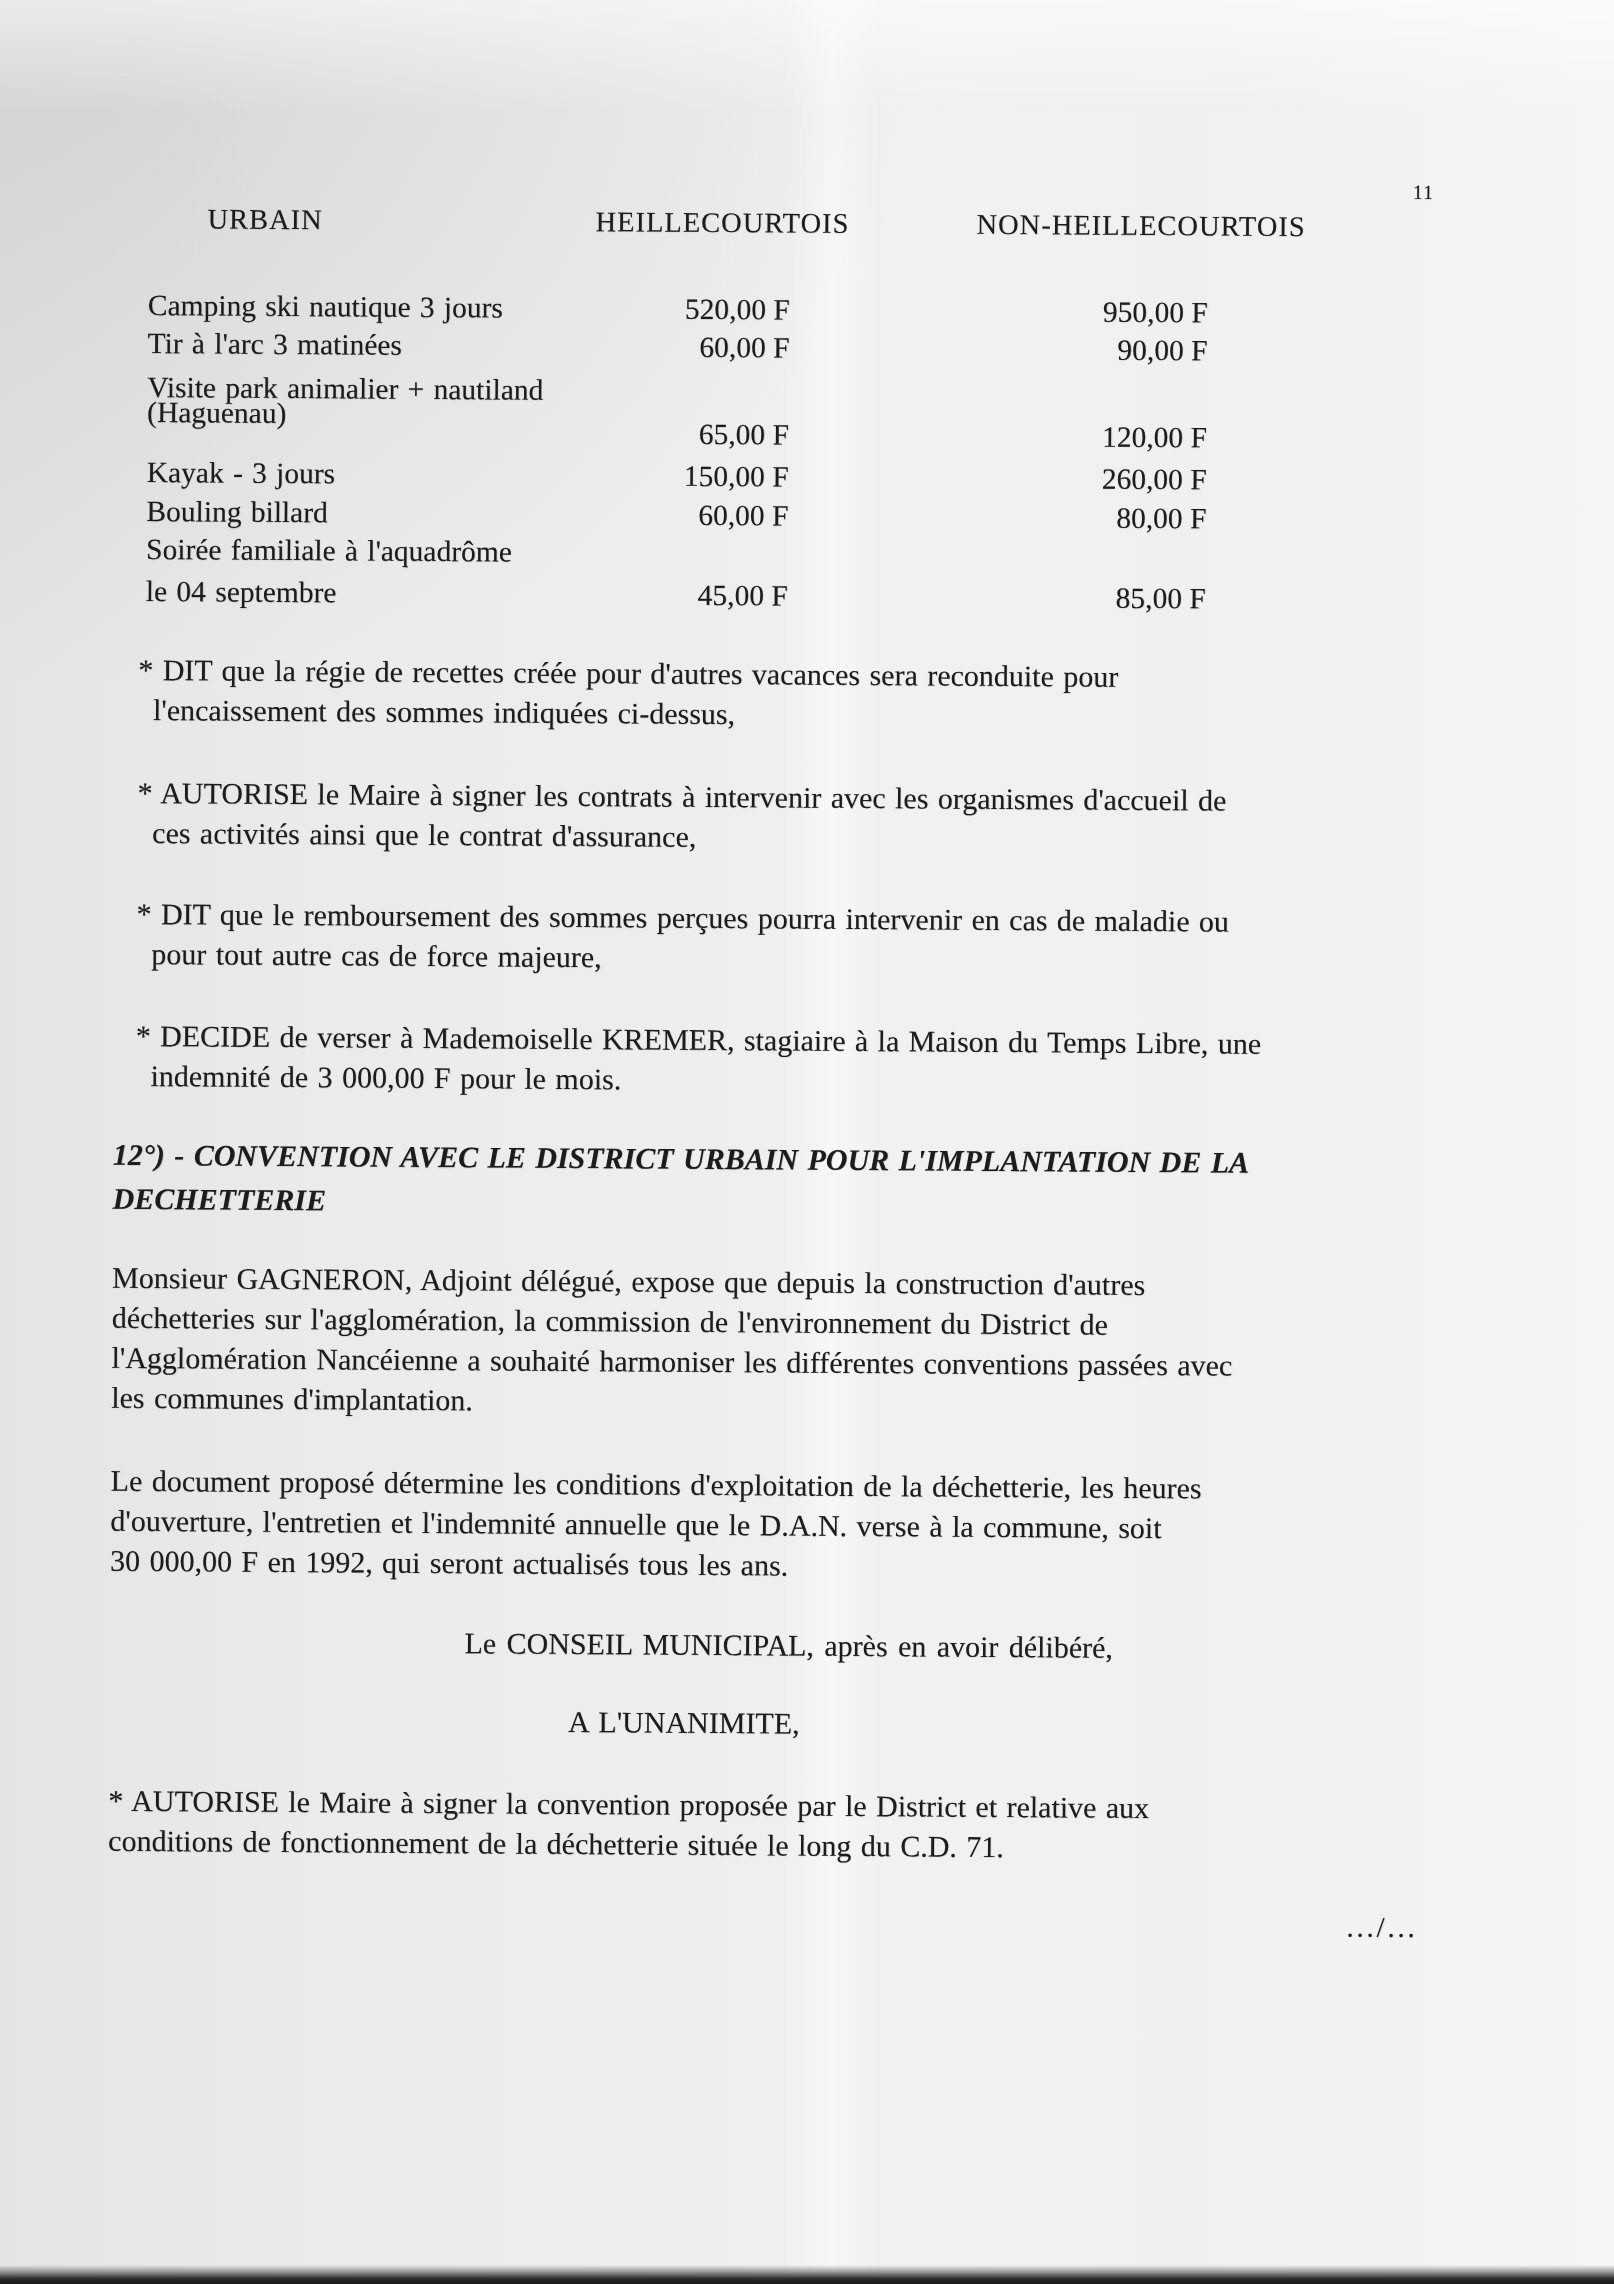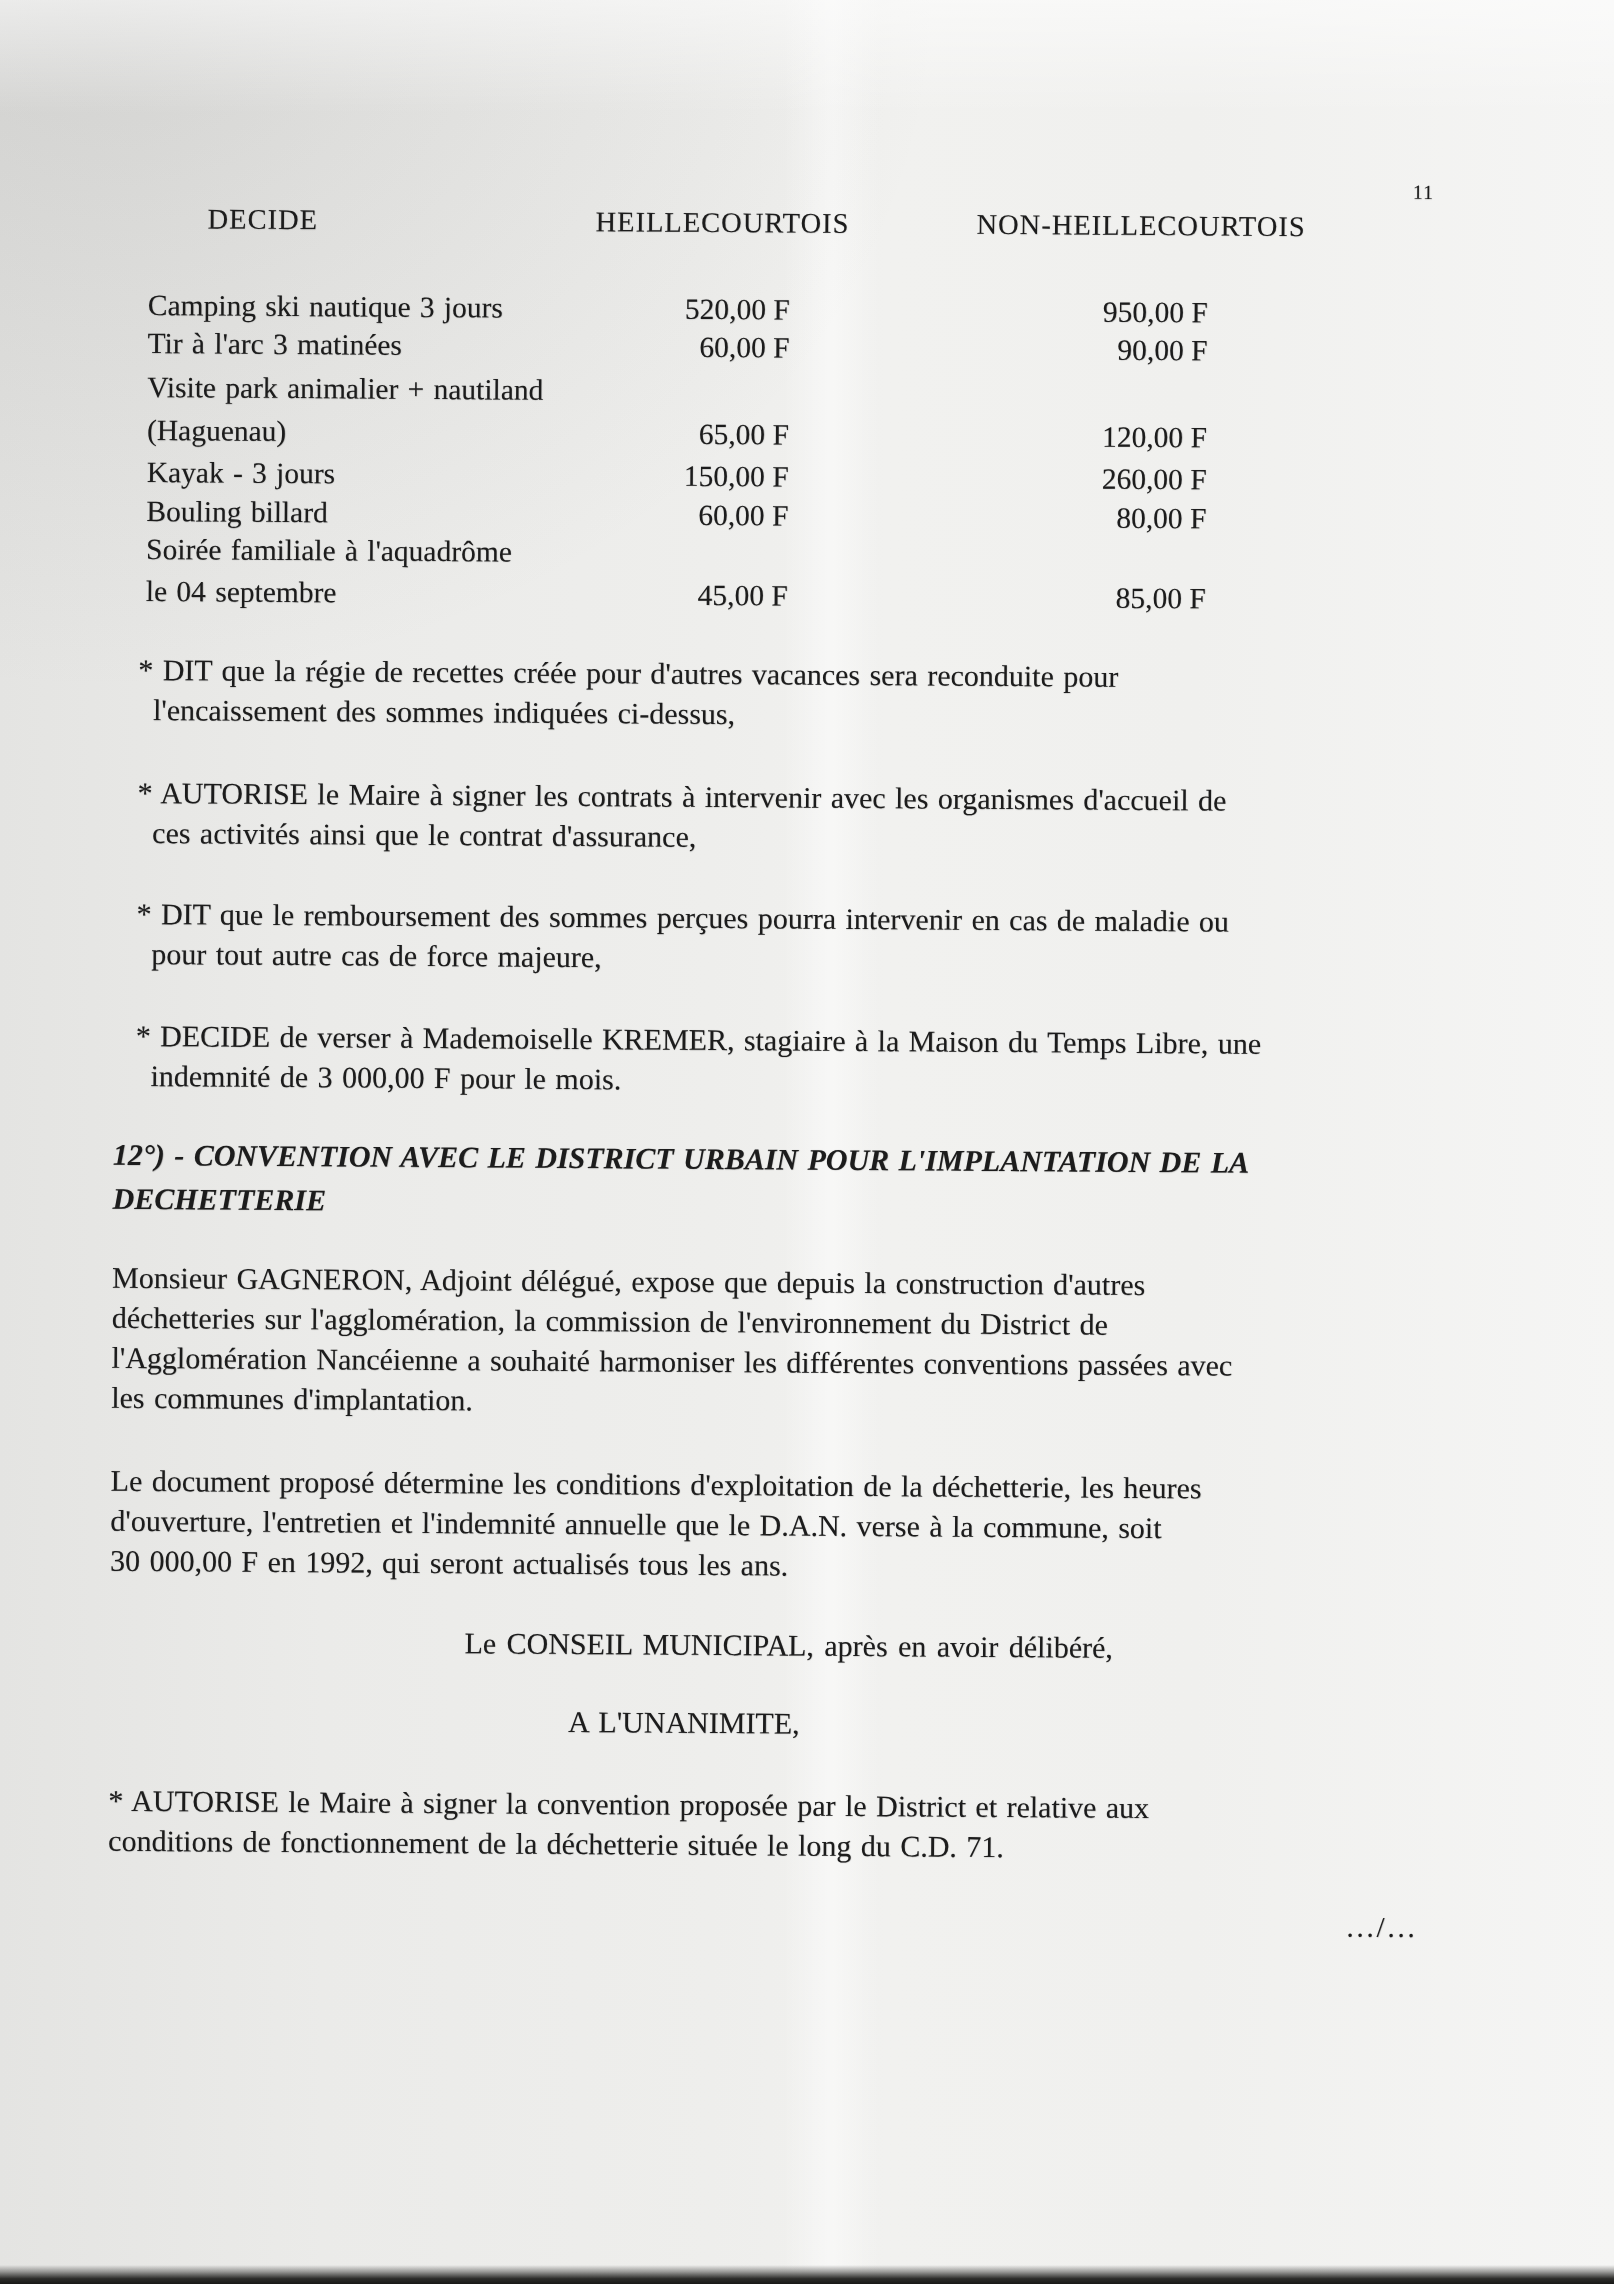--- a/index.html
+++ b/index.html
@@ -94,42 +94,42 @@
 <body>
 
 <div class="paper"></div>
 
 <div class="content">
 
   <div class="abs pagenum" style="left:1414px; top:171px;">11</div>
 
   <div>
 
-    <div class="abs colhead" style="left:209px; top:202px;">DECIDE</div>
+    <div class="abs colhead" style="left:209px; top:202px;">URBAIN</div>
     <div class="abs colhead" style="left:597px; top:202px;">HEILLECOURTOIS</div>
     <div class="abs colhead" style="left:978px; top:202px;">NON-HEILLECOURTOIS</div>
 
     <div>
       <div class="abs row-label" style="left:150px; top:288px;">Camping ski nautique 3 jours</div>
       <div class="abs amount" style="left:590px; top:288px; width:202px;">520,00 F</div>
       <div class="abs amount" style="left:1003px; top:288px; width:207px;">950,00 F</div>
     </div>
 
     <div>
       <div class="abs row-label" style="left:150px; top:326px;">Tir à l'arc 3 matinées</div>
       <div class="abs amount" style="left:590px; top:326px; width:202px;">60,00 F</div>
       <div class="abs amount" style="left:1003px; top:326px; width:207px;">90,00 F</div>
     </div>
 
     <div>
       <div class="abs row-label" style="left:150px; top:370px;">Visite park animalier + nautiland</div>
     </div>
 
     <div>
-      <div class="abs row-label" style="left:150px; top:413px;text-align:center;">(Haguenau)</div>
+      <div class="abs row-label" style="left:150px; top:395px;text-align:center;">(Haguenau)</div>
       <div class="abs amount" style="left:590px; top:413px; width:202px;">65,00 F</div>
       <div class="abs amount" style="left:1003px; top:413px; width:207px;">120,00 F</div>
     </div>
 
     <div>
       <div class="abs row-label" style="left:150px; top:455px;">Kayak - 3 jours</div>
       <div class="abs amount" style="left:590px; top:455px; width:202px;">150,00 F</div>
       <div class="abs amount" style="left:1003px; top:455px; width:207px;">260,00 F</div>
     </div>
 

